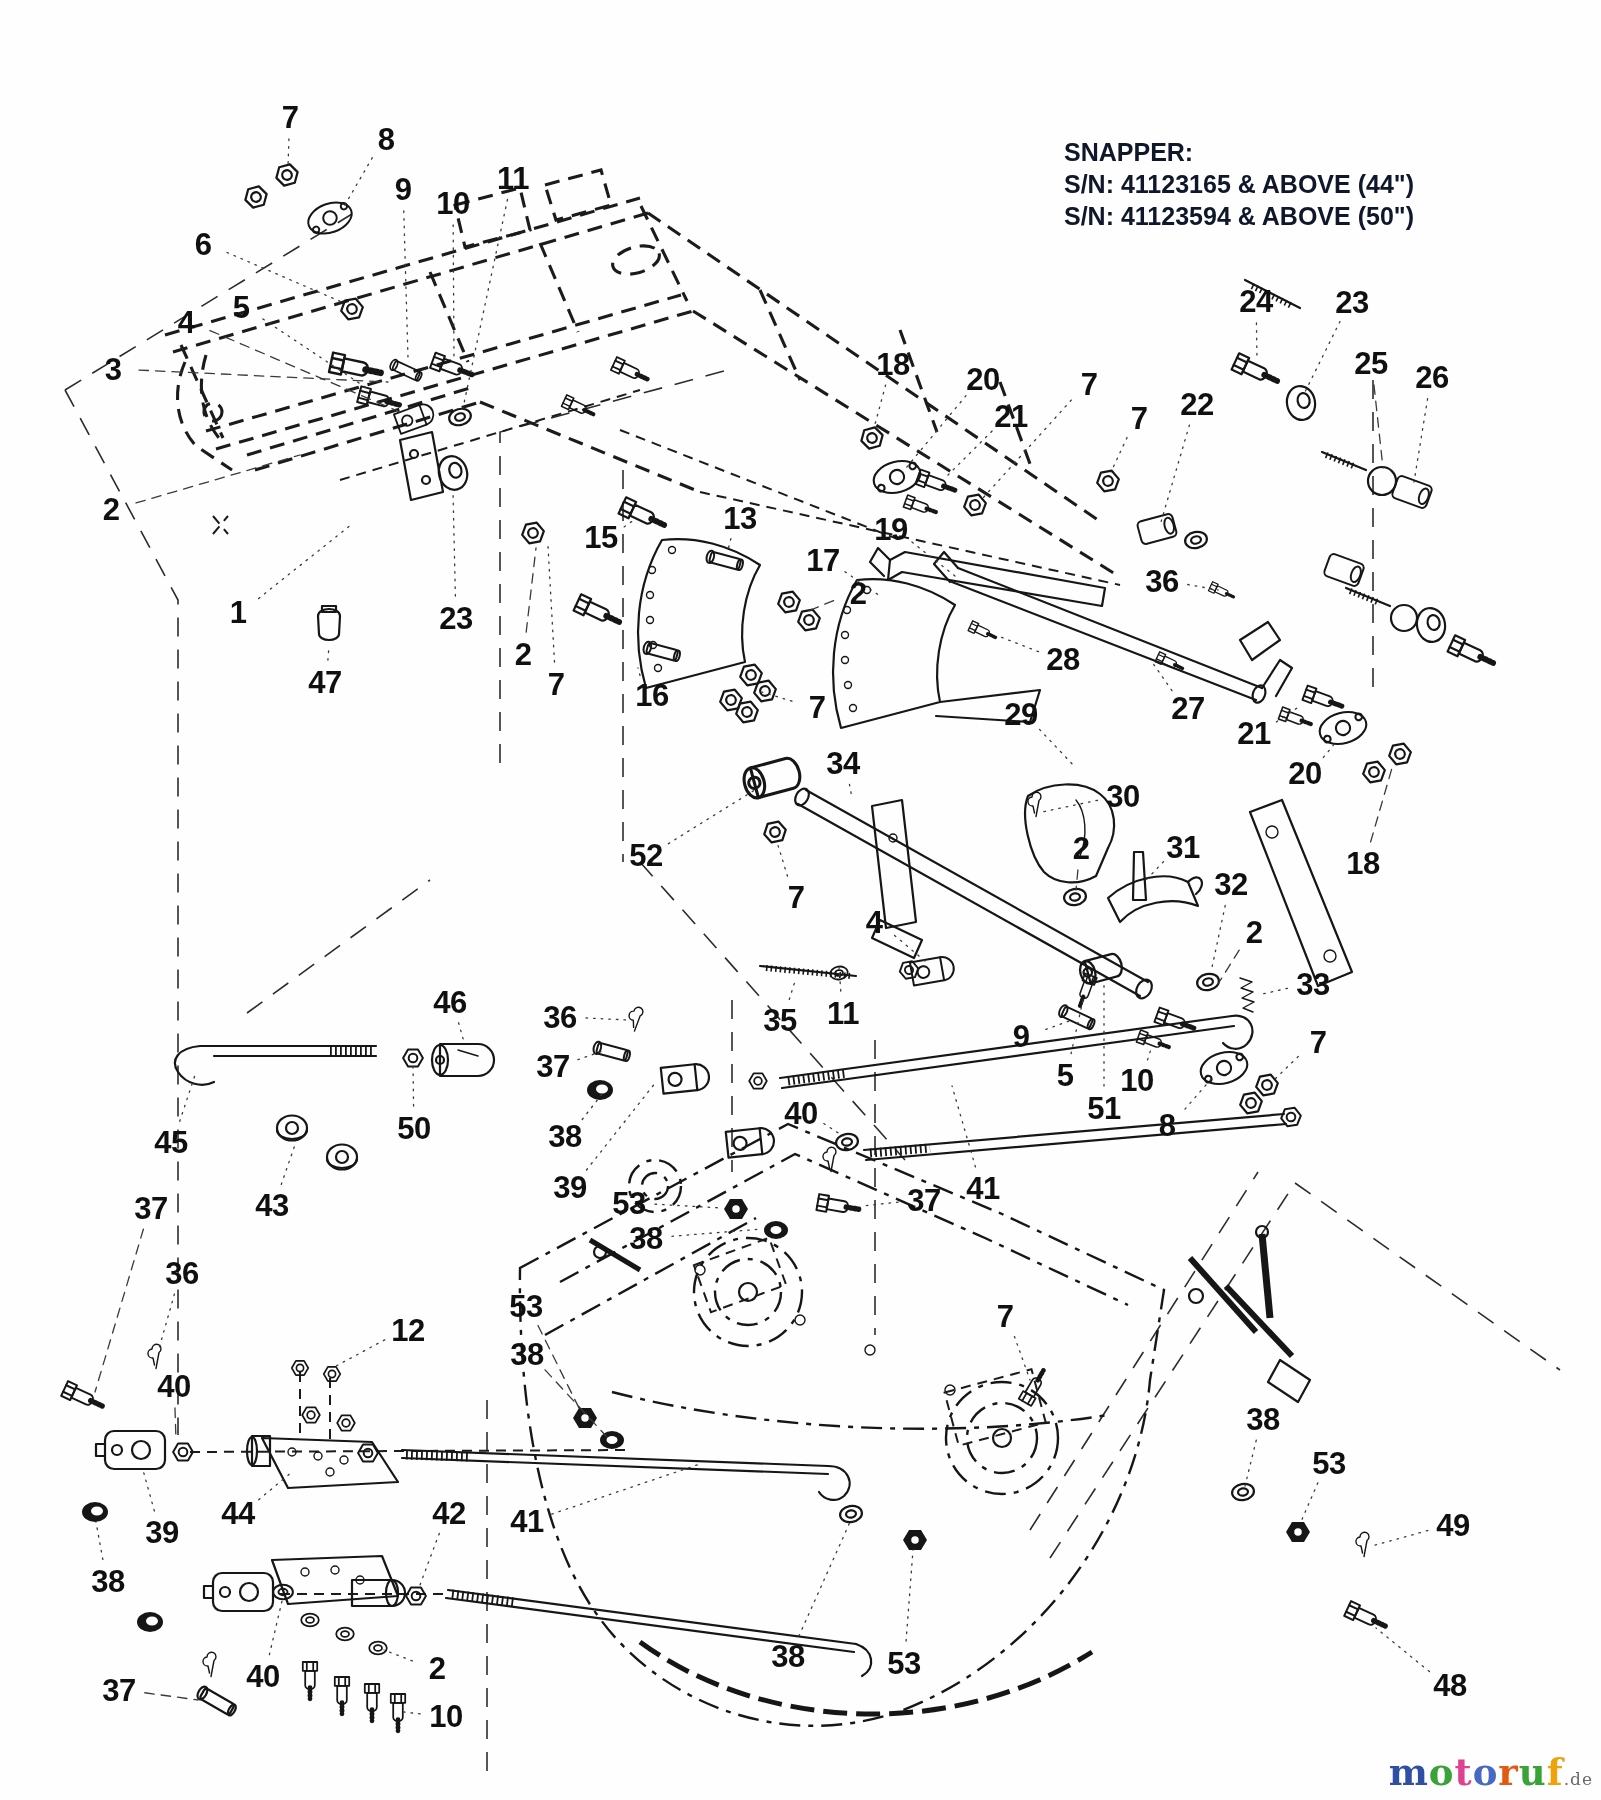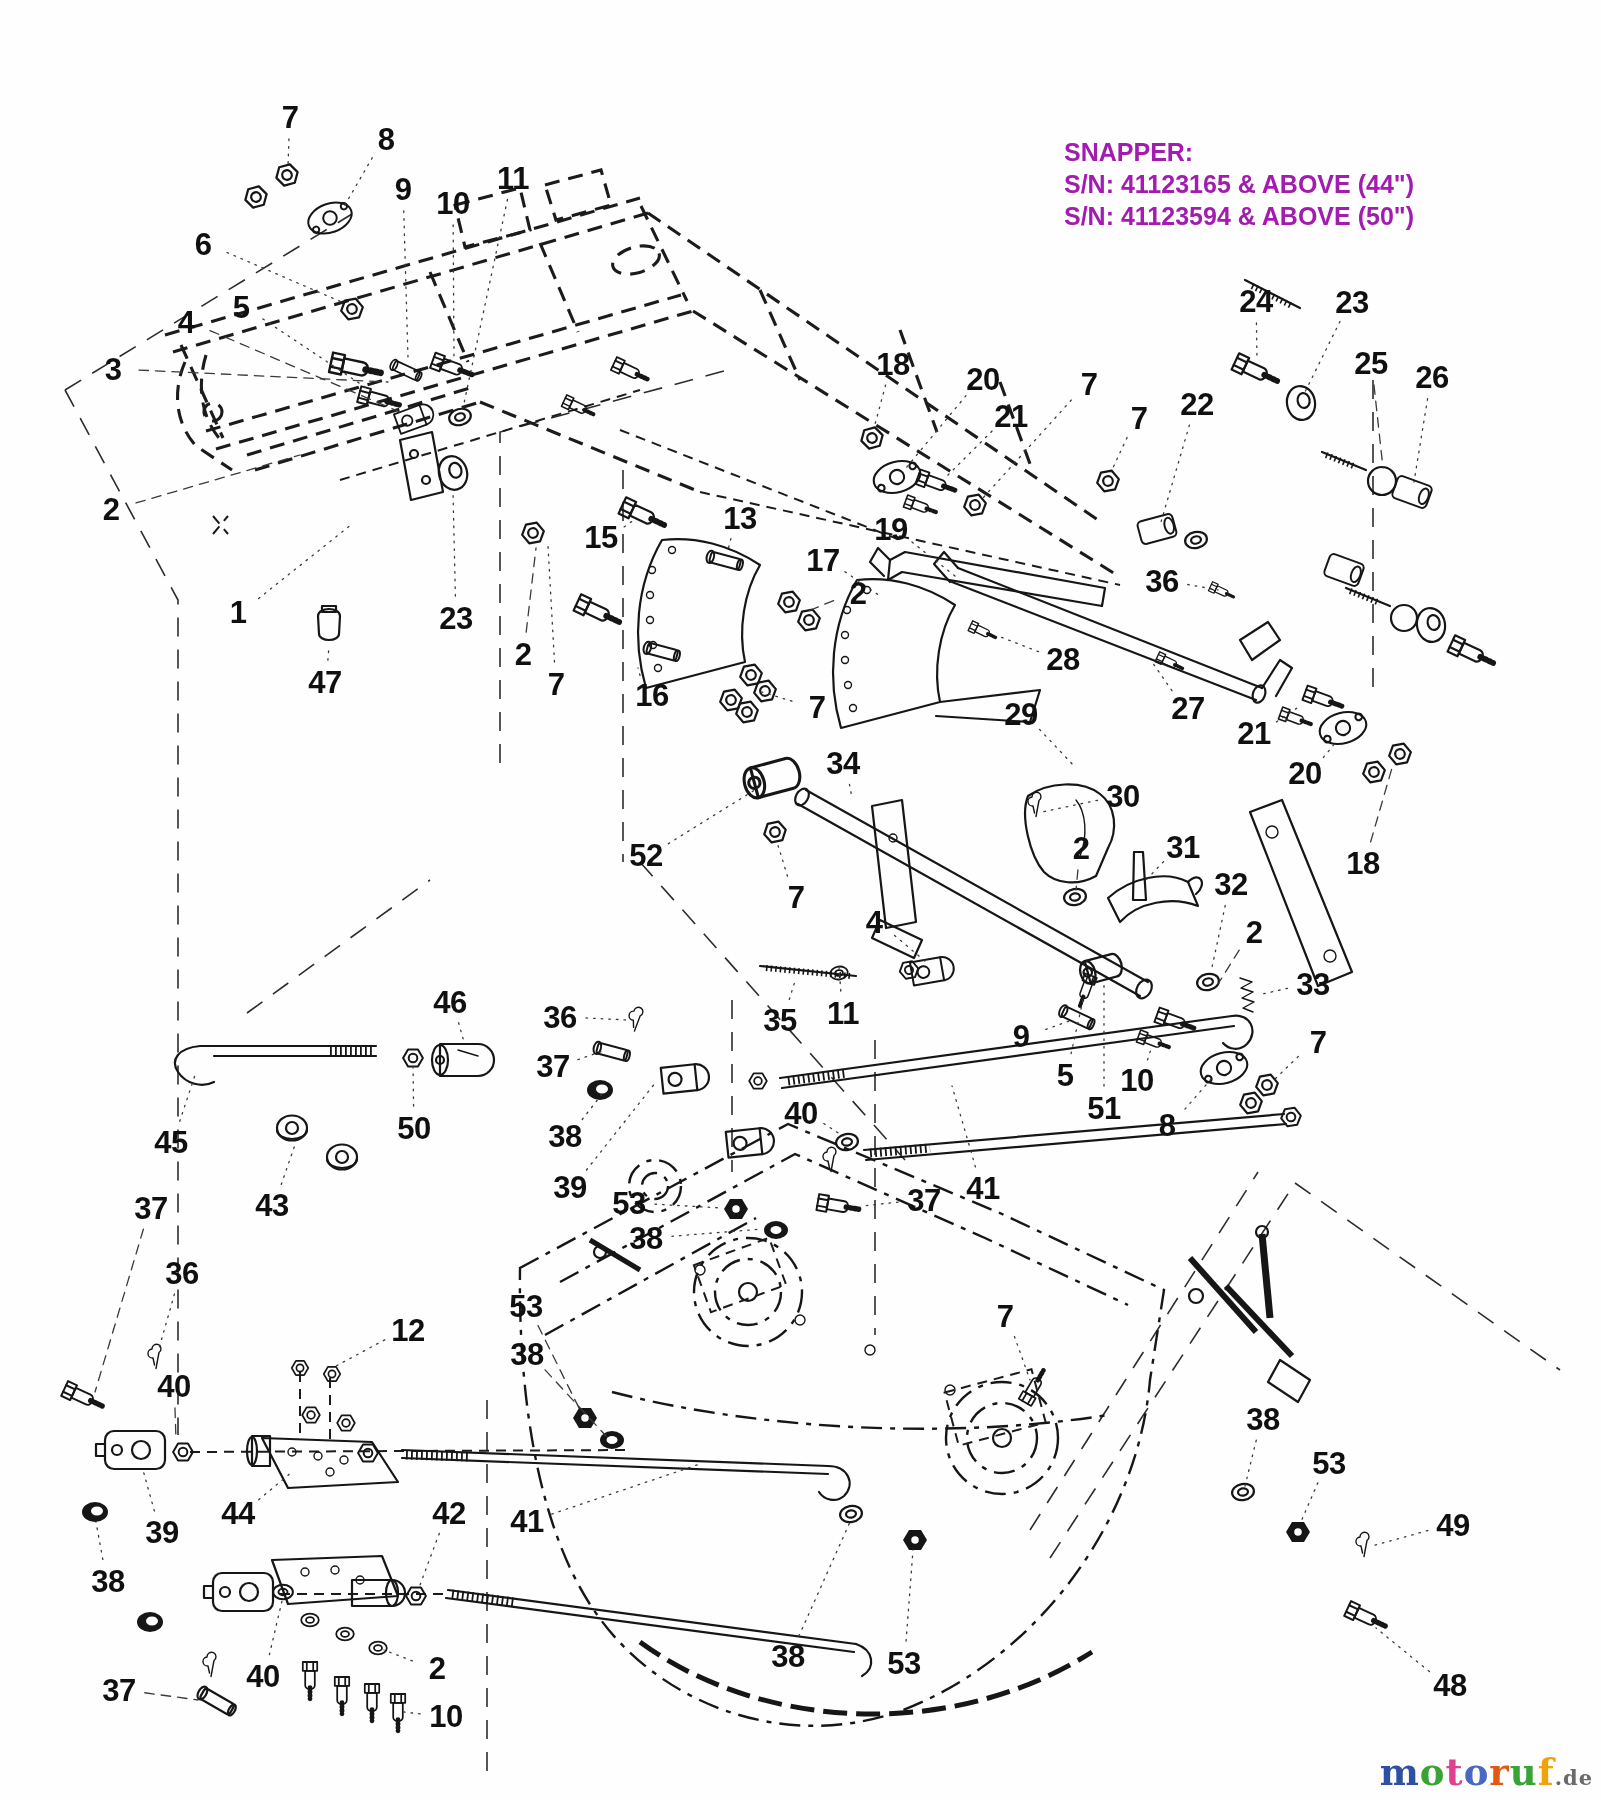--- a/index.html
+++ b/index.html
@@ -16,25 +16,25 @@
   .dd{fill:none;stroke:#161616;stroke-width:2.4;stroke-dasharray:21 8 5 8;}
   .ddx{fill:none;stroke:#161616;stroke-width:5;stroke-dasharray:24 9;}
   .thr{stroke:#161616;stroke-width:9;stroke-dasharray:1.8 3.2;fill:none;}
   .thr2{stroke:#161616;stroke-width:6;stroke-dasharray:1.6 3;fill:none;}
   .callout{font:700 31px "Liberation Sans",sans-serif;fill:#101010;text-anchor:middle;
            dominant-baseline:central;letter-spacing:-0.5px;}
   .leader{stroke:#3a3a3a;stroke-width:1.3;stroke-dasharray:1.6 6;stroke-linecap:round;}
   .dashl{stroke-dasharray:9.5 7;}
   
   #header{position:absolute;left:1064px;top:136px;font:700 25px "Liberation Sans",sans-serif;
-          color:#a21caf;line-height:32px;white-space:nowrap;}
+          color:#0f172a;line-height:32px;white-space:nowrap;}
   
   #watermark{position:absolute;right:8px;bottom:6px;font-family:"DejaVu Serif",serif;
              font-weight:700;font-size:37px;letter-spacing:1px;}
-  #watermark .suffix{font-size:21px;font-weight:700;}
+  #watermark .suffix{font-size:17px;font-weight:400;}
 </style>
 </head>
 <body>
 
 <div id="page">
 
 <svg id="diagram" width="1601" height="1800" viewBox="0 0 1601 1800">
   <defs>
     <g id="nut" class="s">
           <path d="M-11,0 -5.5,-9.5 5.5,-9.5 11,0 5.5,9.5 -5.5,9.5Z"></path>

